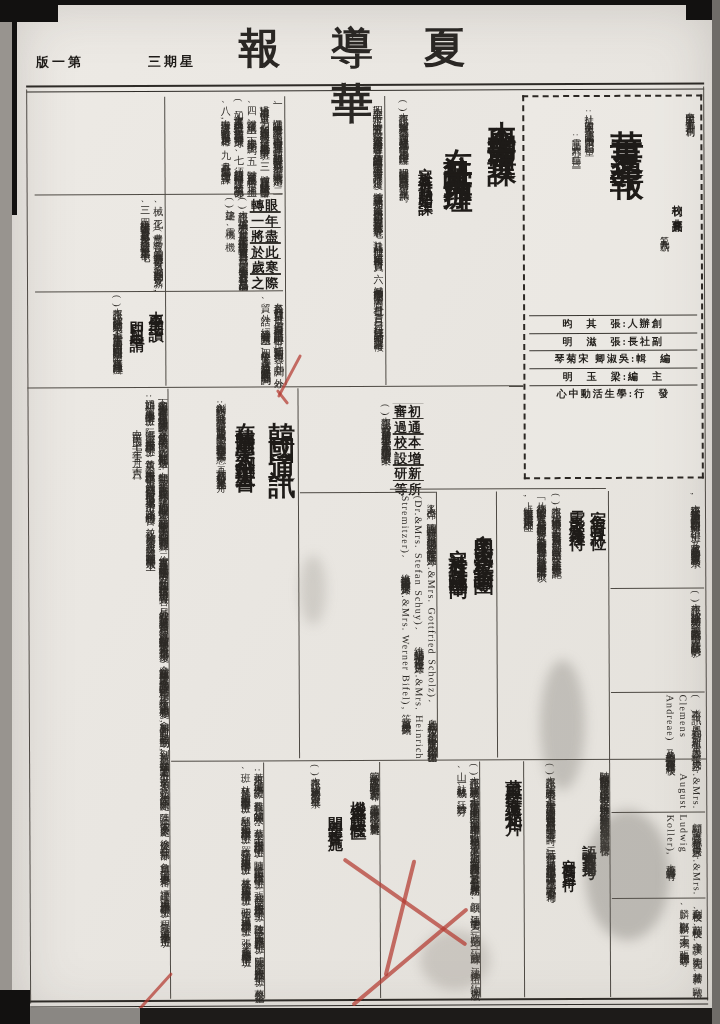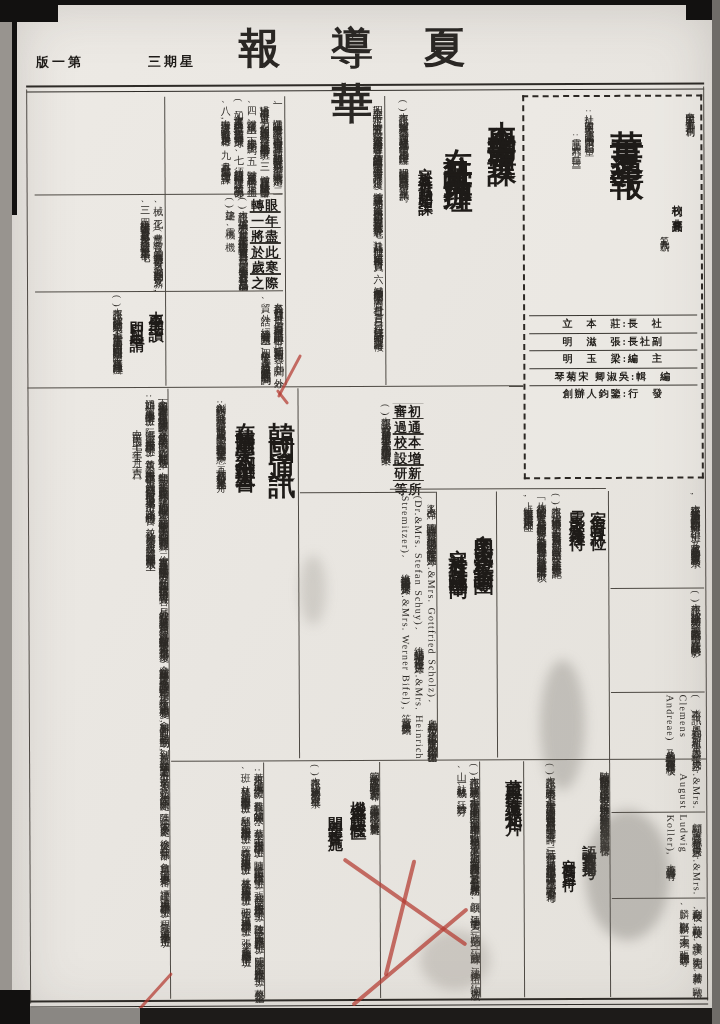--- a/index.html
+++ b/index.html
@@ -45,25 +45,25 @@
   <div class="blk" style="left:524px;top:96px;width:180px;height:384px;border:2px dashed #2b2723;background:rgba(240,237,232,.4);padding:4px;box-sizing:border-box">
     <div class="v" style="width:100%;height:208px">
       <div class="txt" style="font-size:9.5px;margin-top:4px">中華民國五十七年十月十日創刊</div>
       <div class="txt hl" style="font-size:10.5px;margin-top:96px">校刊　非賣品</div>
       <div class="txt" style="font-size:9.5px;margin-top:128px">第二九九六號</div>
       <div class="hl" style="font-size:34px;letter-spacing:12px;margin:2px 8px 0 8px">華夏導報</div>
       <div class="txt" style="font-size:9.5px;margin-top:6px">社址:中國文化大學 臺北陽明山華岡 編輯室</div>
       <div class="txt" style="font-size:9.5px;margin-top:30px">電話:八六一〇五一一 轉二三三</div>
     </div>
     <div style="margin-top:6px;border-top:1px solid #3a3732">
-      <div class="staffrow">立　本　莊:長　社</div>
+      <div class="staffrow">昀　其　張:人辦創</div>
       <div class="staffrow">明　滋　張:長社副</div>
+      <div class="staffrow">琴菊宋 卿淑吳:輯　編</div>
       <div class="staffrow">明　玉　梁:編　主</div>
-      <div class="staffrow">琴菊宋 卿淑吳:輯　編</div>
-      <div class="staffrow" style="border-bottom:none">創辦人鈞鑒:行　發</div>
+      <div class="staffrow" style="border-bottom:none">心中動活生學:行　發</div>
     </div>
   </div>
 
   <div class="blk v" style="left:388px;top:96px;width:134px;height:289px;padding:2px">
     <div class="hl" style="font-size:29px;letter-spacing:6px;margin-left:4px">本學期體育選課</div>
     <div class="hl" style="font-size:29px;letter-spacing:6px;margin-top:28px;margin-left:4px">在註冊當天辦理</div>
     <div class="hl" style="font-size:14.5px;letter-spacing:3px;margin-top:58px;margin-left:5px">定於本月廿七日起開始上課</div>
     <div class="txt" style="margin-top:2px">(本報訊)據體育組表示,體育選課須完成註冊手續後,憑學生證辦理。辦理時間與各系註冊日期同,每日上午八時</div>
   </div>
   <div class="blk v txt" style="left:290px;top:96px;width:94px;height:289px;padding:2px">四十分至十二時,下午二時十分至五時,假大義館健身房接受辦理,凡是上午註冊的同學只限當天上午選體育課,不得延後。體育選課須知如下:重修同學須寫乙份報告經甘老師批示後於廿七、廿八日前往辦理,逾時後果自行負責。六、補考同學在開學一週內(二月廿七日~三月三日)自行找任課老師補考,逾時不候。</div>

